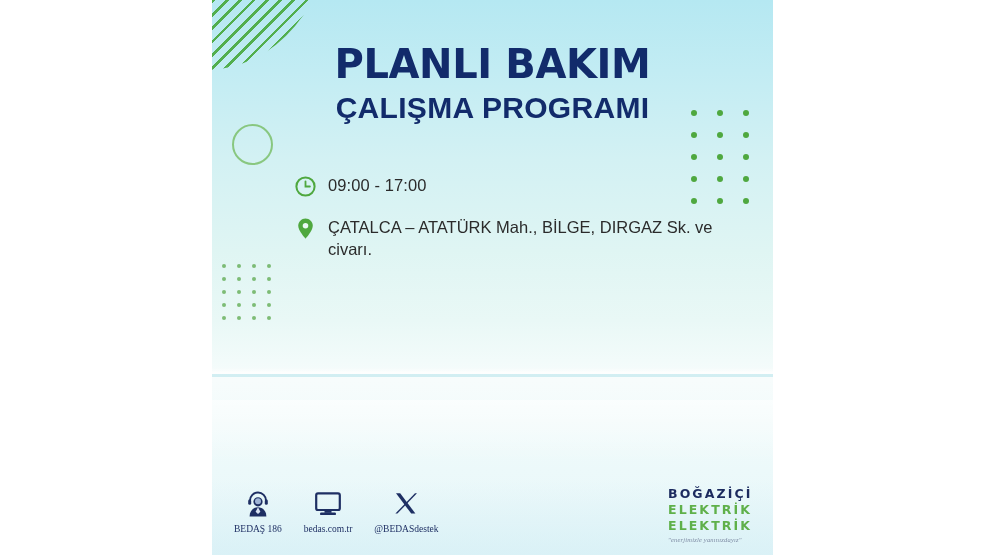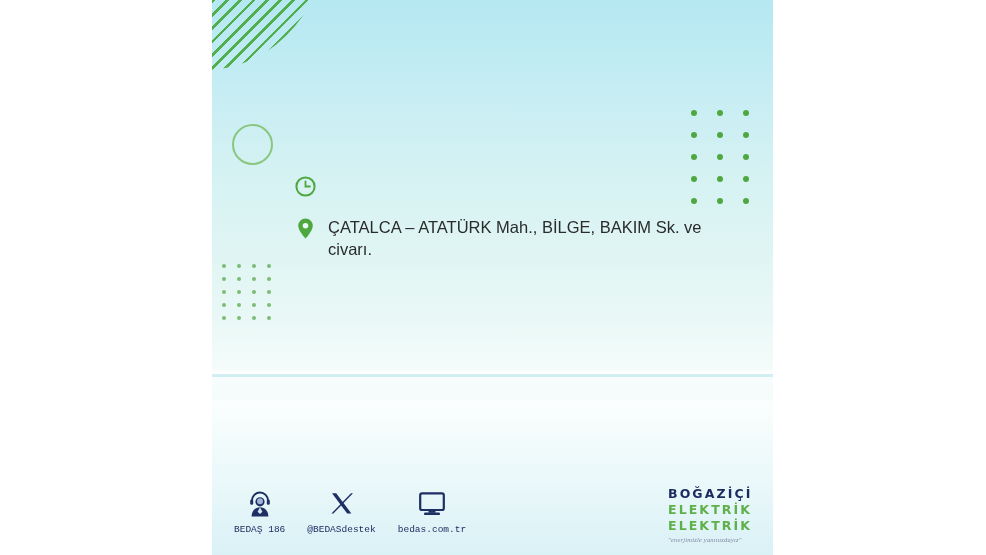--- a/index.html
+++ b/index.html
@@ -116,21 +116,21 @@
 
   
   #footer-contacts {
     position:absolute; left:22px; top:488px; width:220px;
     display:flex; align-items:flex-end; gap:22px;
   }
   .contact { display:flex; flex-direction:column; align-items:center; width:auto; }
   .contact-icon { height:30px; display:flex; align-items:center; justify-content:center; }
   .contact-label {
     margin-top:6px;
-    font-family:Liberation Mono, monospace;
+    font-family:Liberation Serif, serif;
     font-size:9.5px;
     color:#1e2f63;
     white-space:nowrap;
   }
 
   
   #brand { position:absolute; left:456px; top:486px; width:95px; text-align:left; }
   .brand-line {
     font-family:"DejaVu Sans", sans-serif;
     font-weight:bold;
@@ -200,42 +200,47 @@
       <div class="dot"></div>
         <div class="dot"></div>
         <div class="dot"></div>
         <div class="dot"></div>
       <div class="dot"></div>
         <div class="dot"></div>
         <div class="dot"></div>
         <div class="dot"></div>
     </div>
 
+    <div id="title-block">
+      <div id="title-main">PLANLI BAKIM</div>
+      <div id="title-sub">ÇALIŞMA PROGRAMI</div>
+    </div>
 
     <div id="info">
 
 
       <div class="info-row" id="row-time">
         <div class="info-icon">
           <svg width="23" height="23" viewBox="0 0 24 24" aria-hidden="true">
             <circle cx="12" cy="12" r="9.5" fill="none" stroke="#4fa83f" stroke-width="2.1"></circle>
             <path d="M12 6.6 V12 H16.6" fill="none" stroke="#4fa83f" stroke-width="1.9" stroke-linecap="round"></path>
           </svg>
         </div>
+        <div class="info-text">09:00 - 17:00</div>
       </div>
 
 
       <div class="info-row" id="row-location">
         <div class="info-icon">
           <svg width="23" height="23" viewBox="0 0 24 24" aria-hidden="true">
             <path d="M12 1.6 C7.8 1.6 4.4 5.0 4.4 9.2 C4.4 14.6 12 22.6 12 22.6 C12 22.6 19.6 14.6 19.6 9.2 C19.6 5.0 16.2 1.6 12 1.6 Z" fill="#4fa83f"></path>
             <circle cx="12" cy="9.1" r="2.9" fill="#eafaf4"></circle>
           </svg>
         </div>
-        <div class="info-text">ÇATALCA – ATATÜRK Mah., BİLGE, BAKIM Sk. ve civarı.</div>
+        <div class="info-text">ÇATALCA – ATATÜRK Mah., BİLGE, DIRGAZ Sk. ve civarı.</div>
       </div>
 
     </div>
 
     <div id="footer-contacts">
 
       <div class="contact">
         <div class="contact-icon">
           <svg width="26" height="27" viewBox="0 0 26 27" aria-hidden="true">
             <path d="M5.0 10.5 A8.0 8.0 0 0 1 21.0 10.5" fill="none" stroke="#1e2f63" stroke-width="2.0"></path>
@@ -245,37 +250,37 @@
             <circle cx="13" cy="11.3" r="3.0" fill="#9fb4d6"></circle>
             <path d="M4.6 26.5 C4.6 20.7 8.4 17.3 13 17.3 C17.6 17.3 21.4 20.7 21.4 26.5 Z" fill="#1e2f63"></path>
             <path d="M13 17.3 L10.6 21.8 L13 24.0 L15.4 21.8 Z" fill="#d8e3f3"></path>
           </svg>
         </div>
         <div class="contact-label">BEDAŞ 186</div>
       </div>
 
       <div class="contact">
         <div class="contact-icon">
-          <svg width="24" height="25" viewBox="0 0 24 25" aria-hidden="true">
-            <path d="M2.0 2.2 H6.2 L21.4 22.6 H17.2 Z" fill="#1e2f63"></path>
-            <path d="M21.0 2.2 H23.0 L3.4 22.6 H1.4 Z" fill="#1e2f63"></path>
-          </svg>
-        </div>
-        <div class="contact-label">@BEDASdestek</div>
-      </div>
-
-      <div class="contact">
-        <div class="contact-icon">
           <svg width="28" height="27" viewBox="0 0 28 27" aria-hidden="true">
             <rect x="2.2" y="3.4" width="23.6" height="16.6" rx="1.8" fill="none" stroke="#1e2f63" stroke-width="2.2"></rect>
             <rect x="10.5" y="20.2" width="7.0" height="2.6" fill="#1e2f63"></rect>
             <rect x="6.0" y="22.6" width="16.0" height="2.5" rx="1.2" fill="#1e2f63"></rect>
           </svg>
         </div>
         <div class="contact-label">bedas.com.tr</div>
+      </div>
+
+      <div class="contact">
+        <div class="contact-icon">
+          <svg width="24" height="25" viewBox="0 0 24 25" aria-hidden="true">
+            <path d="M2.0 2.2 H6.2 L21.4 22.6 H17.2 Z" fill="#1e2f63"></path>
+            <path d="M21.0 2.2 H23.0 L3.4 22.6 H1.4 Z" fill="#1e2f63"></path>
+          </svg>
+        </div>
+        <div class="contact-label">@BEDASdestek</div>
       </div>
 
     </div>
 
     <div id="brand">
       <div class="brand-line" id="brand-l1">BOĞAZİÇİ</div>
       <div class="brand-line" id="brand-l2">ELEKTRİK</div>
       <div class="brand-line" id="brand-l3">ELEKTRİK</div>
       <div id="brand-tag">"enerjimizle yanınızdayız"</div>
     </div>

